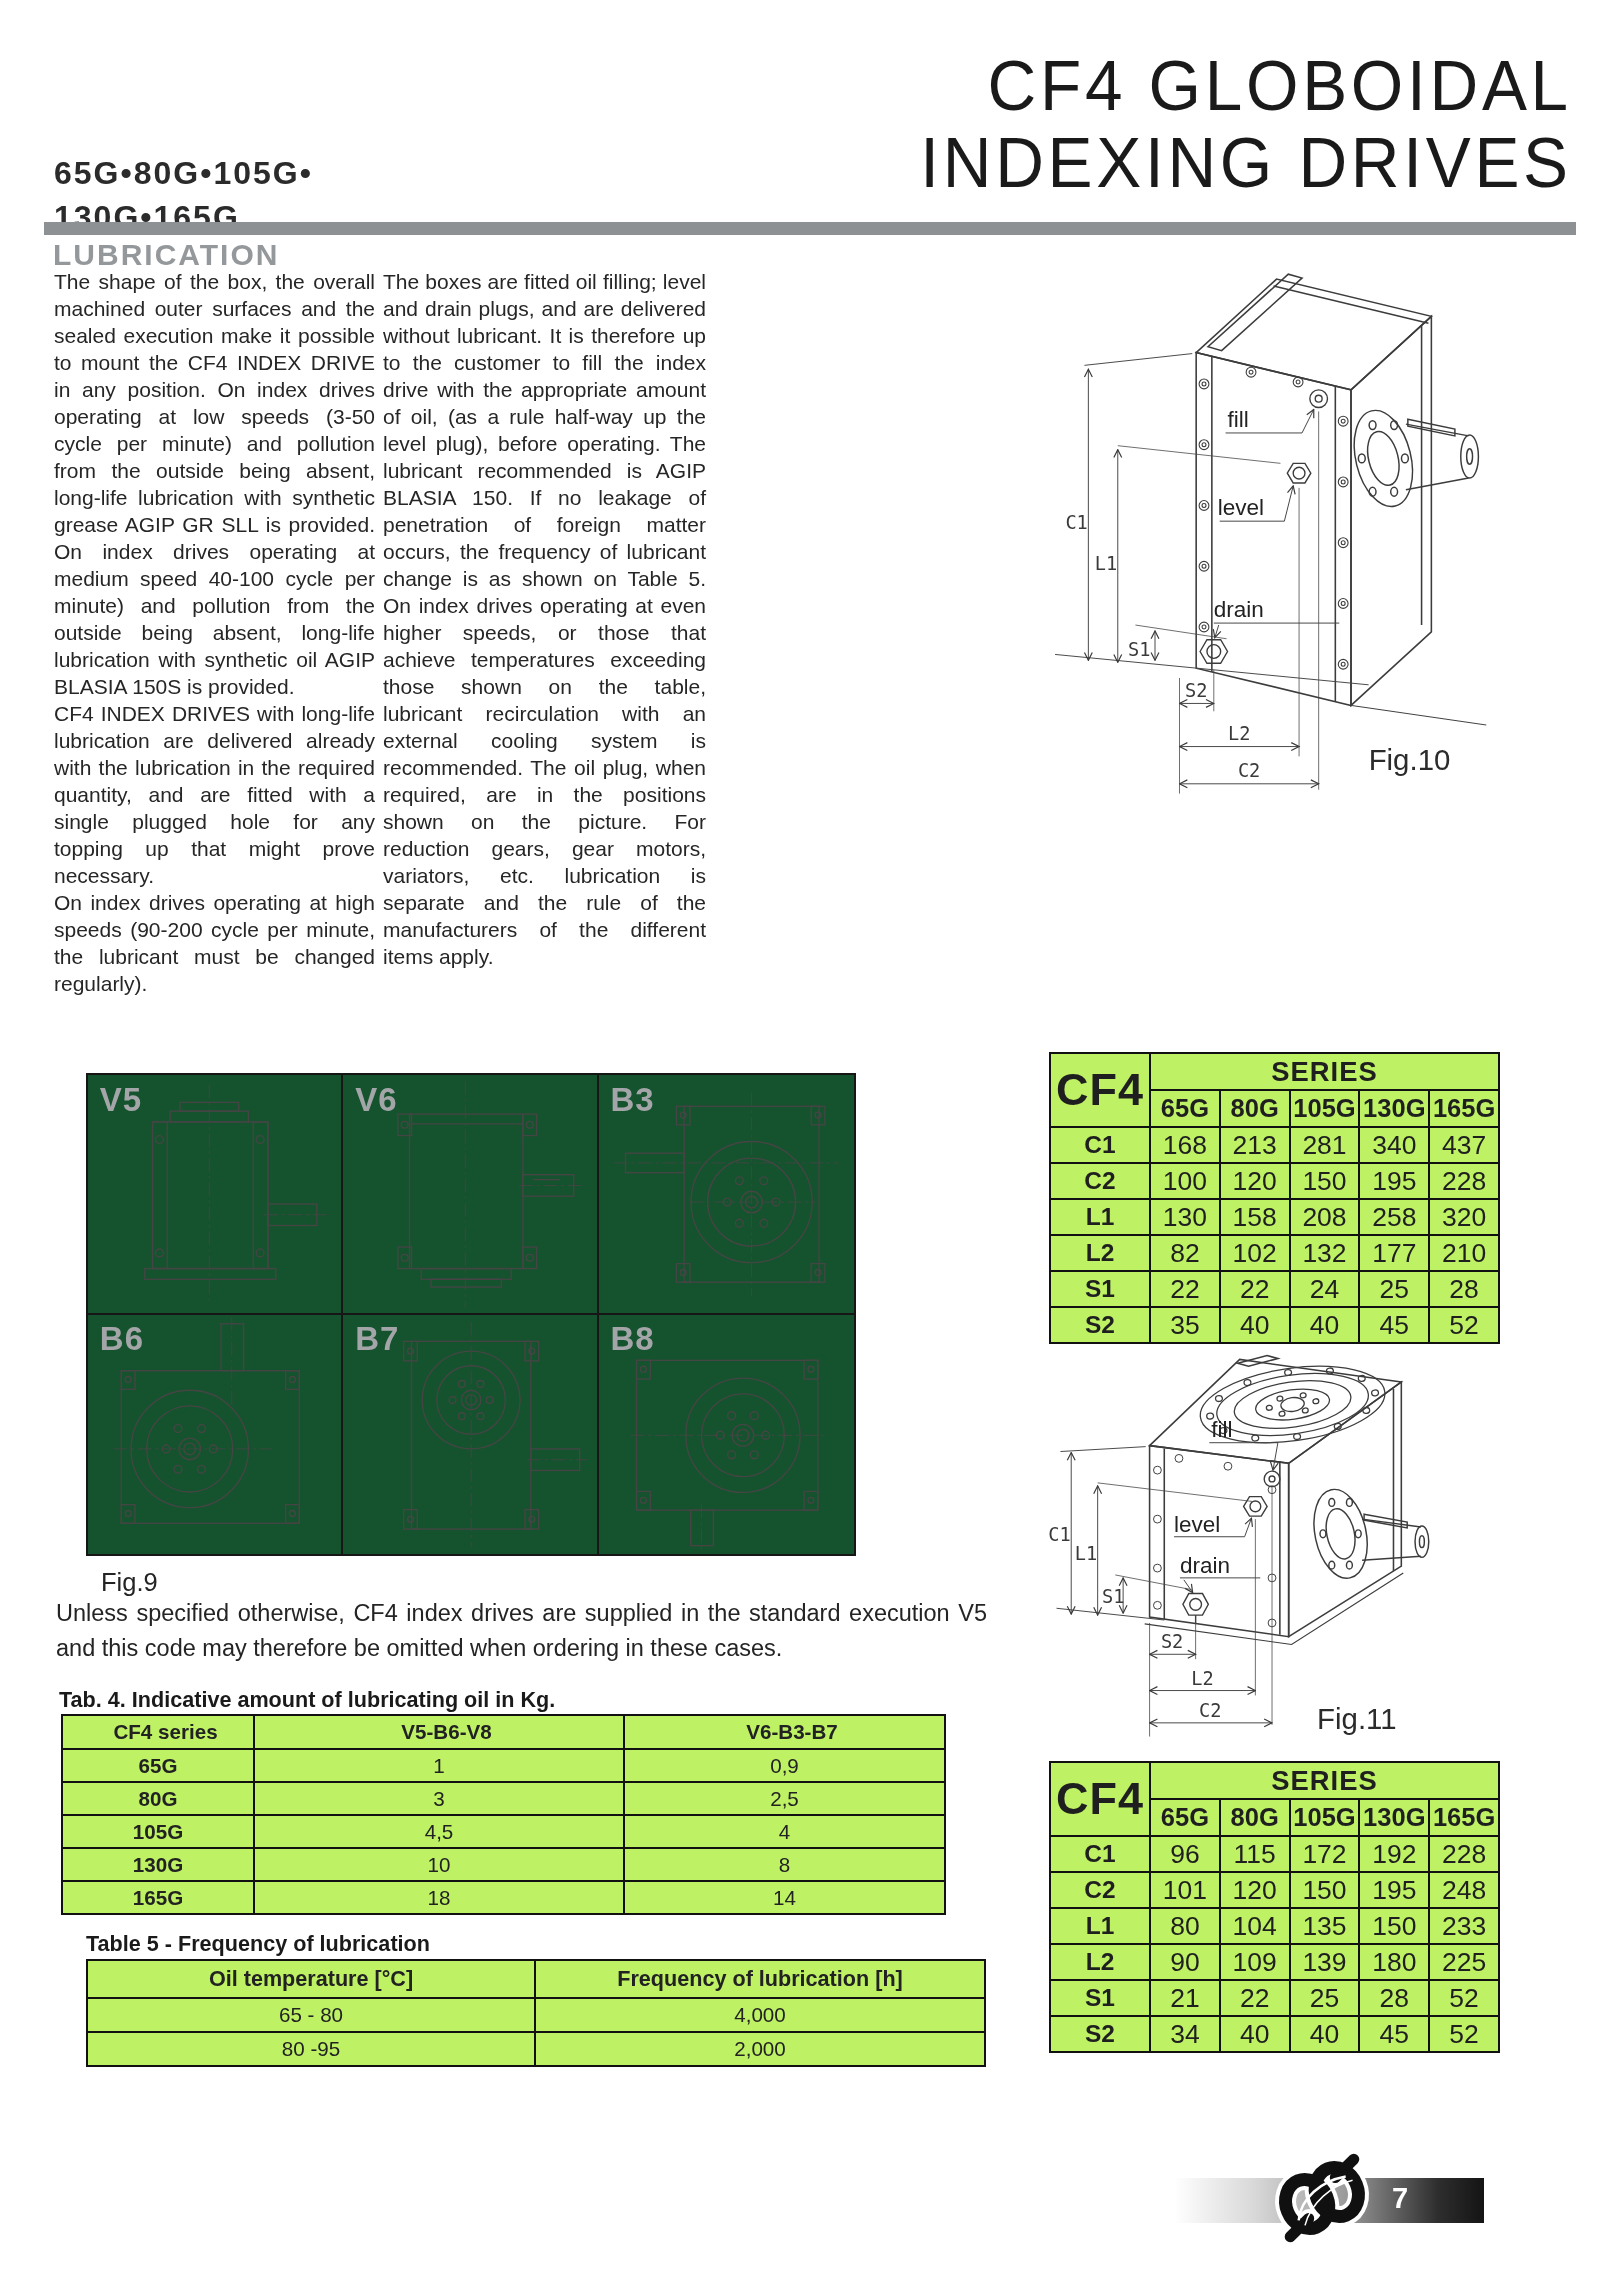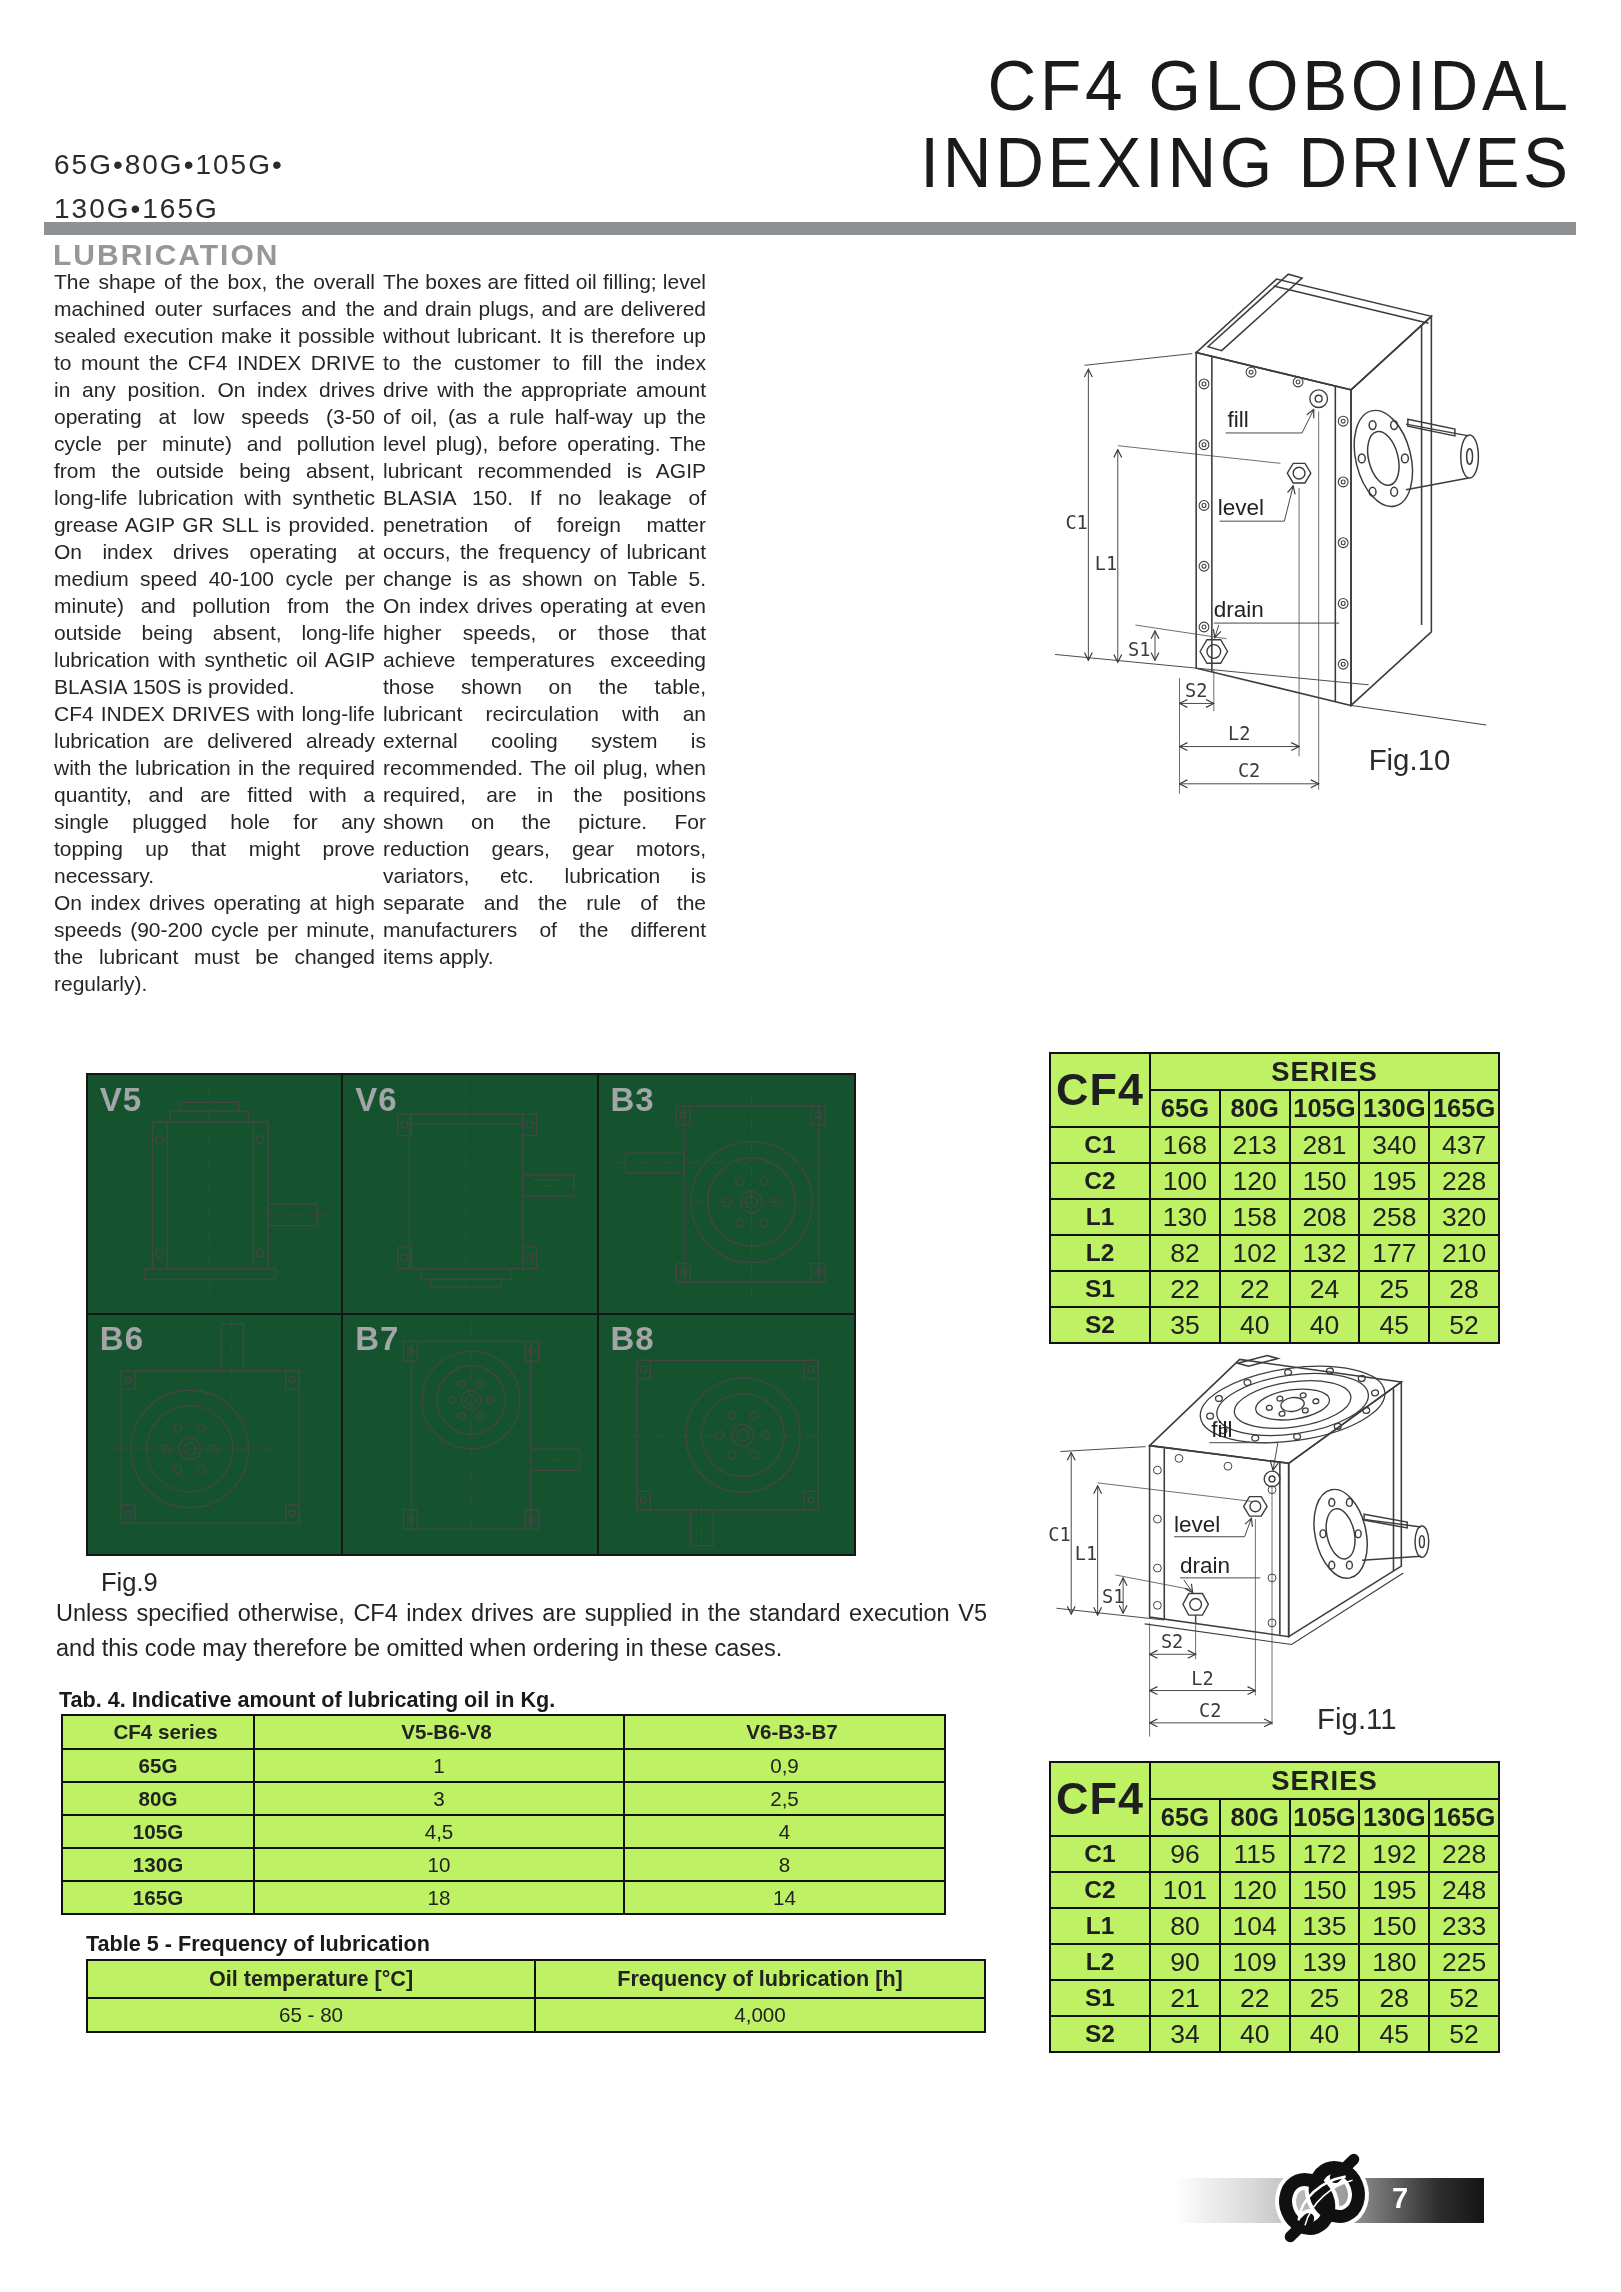--- a/index.html
+++ b/index.html
@@ -4,22 +4,22 @@
 <style>
   html,body { margin:0; padding:0; background:#e8e8e8; }
   .page {
     position:relative; width:1621px; height:2293px; margin:0 auto;
     background:#ffffff; overflow:hidden;
     font-family:"Liberation Sans", sans-serif; color:#222;
   }
   .abs { position:absolute; }
 
   
-  .model-codes { left:54px; top:143px; font-size:28px; line-height:44px;
-    color:#2b2b2b; letter-spacing:2px; font-weight:400; }
+  .model-codes { left:54px; top:151px; font-size:32px; line-height:44px;
+    color:#2b2b2b; letter-spacing:2px; font-weight:700; }
   .page-title { right:49px; top:47px; text-align:right; font-size:71px; line-height:77px;
     color:#1a1a1a; letter-spacing:3.9px; font-weight:400; transform:scaleX(0.95);
     transform-origin:100% 0; white-space:nowrap; }
   .header-bar { left:44px; top:222px; width:1532px; height:12.7px; background:#8e9194; }
   .lube-heading { left:53px; top:238px; font-size:30px; font-weight:bold;
     color:#95989b; letter-spacing:2px; }
 
   
   .col { top:268px; }
   .col1 { left:54px; width:321px; }
@@ -470,20 +470,24 @@
   <table class="abs table5">
     <tbody>
         <tr class="hdr">
       <td style="width:446px">Oil temperature [°C]</td>
       <td>Frequency of lubrication [h]</td>
     </tr>
     <tr>
       <td>65 - 80</td>
       <td>4,000</td>
     </tr>
+    <tr>
+      <td>80 -95</td>
+      <td>2,000</td>
+    </tr>
   </tbody>
     </table>
 
   <svg class="abs" style="left:1027px; top:1333px; width:588px; height:431px;" viewBox="0 0 600 440">
     <defs>
       <marker id="f11m" viewBox="0 0 10 10" refX="9" refY="5" markerWidth="10" markerHeight="10" orient="auto-start-reverse">
         <path d="M1,1 L9,5 L1,9" fill="none" stroke="#3a3a3a" stroke-width="1.2"></path>
       </marker>
     </defs>
     <g stroke="#3c3c3c" stroke-width="1.6" fill="none">

